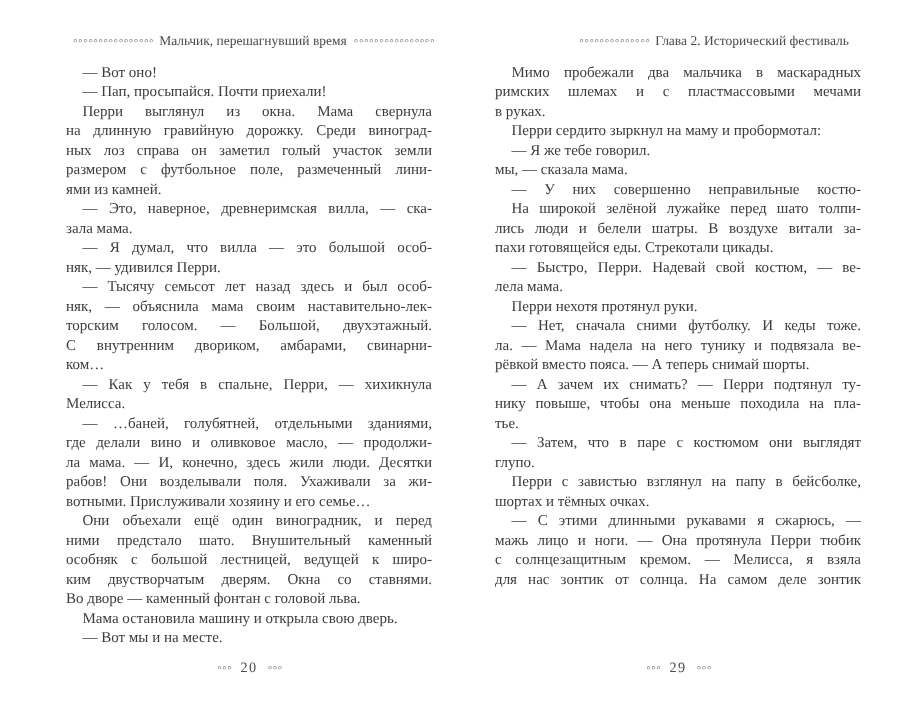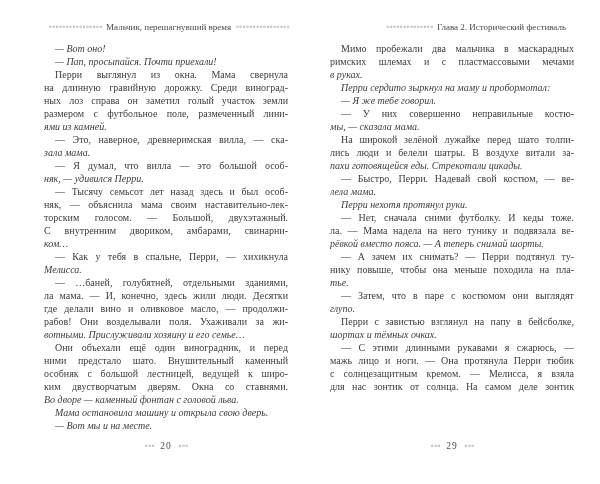--- a/index.html
+++ b/index.html
@@ -62,21 +62,21 @@
   .pline {
     font-size: 10px;
     line-height: 13px;
     height: 13px;
     overflow: hidden;
     text-align: justify;
     text-align-last: justify;
     white-space: normal;
   }
   .pline.first { text-indent: 11px; }
-  .pline.plast { text-align-last: left; font-style: italic; }
+  .pline.plast { text-align-last: left; }
 
   .page-footer {
     position: absolute;
     top: 441px;
     left: 0;
     width: 100%;
     text-align: center;
     font-size: 9.5px;
     color: #4a4a4a;
     white-space: nowrap;
@@ -121,22 +121,22 @@
           <div class="pline">торским голосом. — Большой, двухэтажный.</div>
           <div class="pline">С внутренним двориком, амбарами, свинарни-</div>
           <div class="pline plast">ком…</div>
         </div>
         <div class="para">
           <div class="pline first">— Как у тебя в спальне, Перри, — хихикнула</div>
           <div class="pline plast">Мелисса.</div>
         </div>
         <div class="para">
           <div class="pline first">— …баней, голубятней, отдельными зданиями,</div>
+          <div class="pline">где делали вино и оливковое масло, — продолжи-</div>
           <div class="pline">ла мама. — И, конечно, здесь жили люди. Десятки</div>
-          <div class="pline">где делали вино и оливковое масло, — продолжи-</div>
           <div class="pline">рабов! Они возделывали поля. Ухаживали за жи-</div>
           <div class="pline plast">вотными. Прислуживали хозяину и его семье…</div>
         </div>
         <div class="para">
           <div class="pline first">Они объехали ещё один виноградник, и перед</div>
           <div class="pline">ними предстало шато. Внушительный каменный</div>
           <div class="pline">особняк с большой лестницей, ведущей к широ-</div>
           <div class="pline">ким двустворчатым дверям. Окна со ставнями.</div>
           <div class="pline plast">Во дворе — каменный фонтан с головой льва.</div>
         </div>
@@ -162,22 +162,22 @@
           <div class="pline">римских шлемах и с пластмассовыми мечами</div>
           <div class="pline plast">в руках.</div>
         </div>
         <div class="para">
           <div class="pline first plast">Перри сердито зыркнул на маму и пробормотал:</div>
         </div>
         <div class="para">
           <div class="pline first plast">— Я же тебе говорил.</div>
         </div>
         <div class="para">
+          <div class="pline plast">мы, — сказала мама.</div>
           <div class="pline first">— У них совершенно неправильные костю-</div>
-          <div class="pline plast">мы, — сказала мама.</div>
         </div>
         <div class="para">
           <div class="pline first">На широкой зелёной лужайке перед шато толпи-</div>
           <div class="pline">лись люди и белели шатры. В воздухе витали за-</div>
           <div class="pline plast">пахи готовящейся еды. Стрекотали цикады.</div>
         </div>
         <div class="para">
           <div class="pline first">— Быстро, Перри. Надевай свой костюм, — ве-</div>
           <div class="pline plast">лела мама.</div>
         </div>

